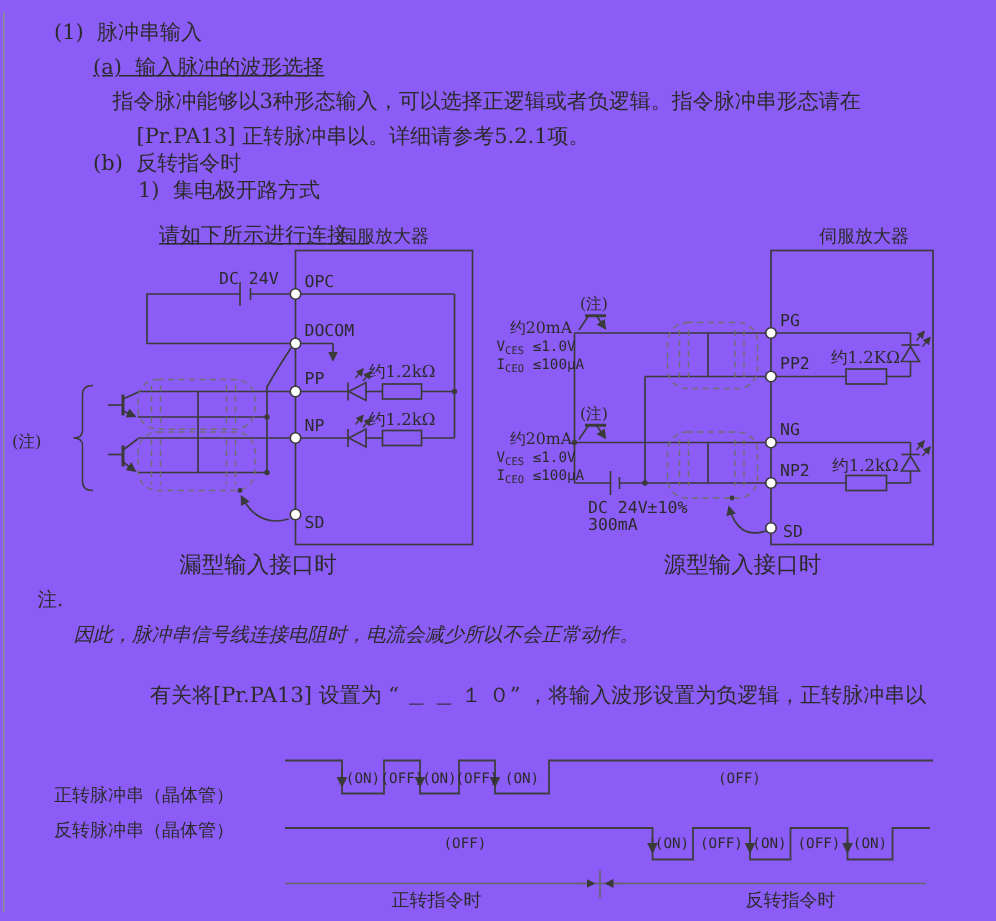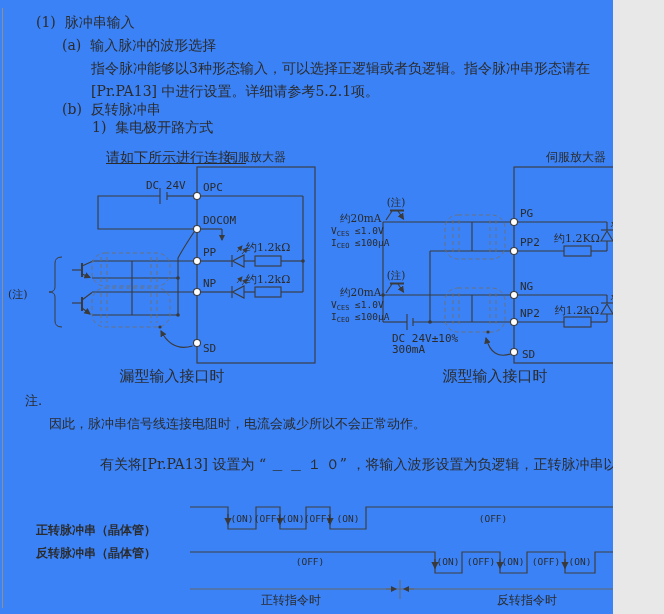--- a/index.html
+++ b/index.html
@@ -1,48 +1,48 @@
 <!DOCTYPE html>
 <html><head>
 <meta charset="utf-8">
 <style>
   html,body{margin:0;padding:0;background:#e8e8e8;}
-  #page{position:relative;width:613px;height:614px;background:#3b82f6;overflow:hidden;
+  #page{position:relative;width:664px;height:614px;background:#8b5cf6;overflow:hidden;
         font-family:"DejaVu Serif","Liberation Serif",serif;color:#2b2b2b;}
   .txt{position:absolute;white-space:pre;line-height:1.25;}
   .f14{font-size:14px;}
   .f13{font-size:13px;}
-  .f12{font-size:12px;font-weight:bold;}
+  .f12{font-size:12px;}
   #figure{position:absolute;left:0;top:0;}
   svg text{fill:#2b2b2b;}
   .cjk11{font-family:"DejaVu Serif","Liberation Serif",serif;font-size:11px;}
   .cjk10{font-family:"DejaVu Serif","Liberation Serif",serif;font-size:10.5px;}
   .cjk12{font-family:"DejaVu Serif","Liberation Serif",serif;font-size:12px;}
   .cjk15{font-family:"DejaVu Serif","Liberation Serif",serif;font-size:15px;}
   .mono11{font-family:"DejaVu Sans Mono","Liberation Mono",monospace;font-size:11px;}
   .mono10{font-family:"DejaVu Sans Mono","Liberation Mono",monospace;font-size:9.5px;}
   .mid{text-anchor:middle;}
   .edge{position:absolute;left:2px;top:8px;width:1px;height:600px;background:#8f8f8f;}
 </style>
 </head>
 <body>
 
 <div id="page">
   <div class="edge"></div>
 
   <div class="txt f14" style="left:36px;top:14px;">(1)  脉冲串输入</div>
-  <div class="txt f14" style="left:62px;top:37px;">(a)  输入脉冲的波形选择</div>
-  <div class="txt f14" style="left:91px;top:60px;">指令脉冲能够以3种形态输入，可以选择正逻辑或者负逻辑。指令脉冲串形态请在</div>
-  <div class="txt f14" style="left:91px;top:83px;">[Pr.PA13] 中进行设置。详细请参考5.2.1项。</div>
-  <div class="txt f14" style="left:62px;top:101px;">(b)  反转脉冲串</div>
+  <div class="txt f14" style="left:62px;top:37px;text-decoration:underline;">(a)  输入脉冲的波形选择</div>
+  <div class="txt f14" style="left:75px;top:60px;">指令脉冲能够以3种形态输入，可以选择正逻辑或者负逻辑。指令脉冲串形态请在</div>
+  <div class="txt f14" style="left:91px;top:83px;">[Pr.PA13] 正转脉冲串以。详细请参考5.2.1项。</div>
+  <div class="txt f14" style="left:62px;top:101px;">(b)  反转指令时</div>
   <div class="txt f14" style="left:92px;top:119px;">1)  集电极开路方式</div>
   <div class="txt f14" style="left:106px;top:149px;text-decoration:underline;">请如下所示进行连接。</div>
 
   <div class="txt f13" style="left:25px;top:393px;">注.</div>
-  <div class="txt f13" style="left:49px;top:416px;">因此，脉冲串信号线连接电阻时，电流会减少所以不会正常动作。</div>
+  <div class="txt f13" style="left:49px;top:416px;font-style:italic;">因此，脉冲串信号线连接电阻时，电流会减少所以不会正常动作。</div>
 
   <div class="txt f14" style="left:100px;top:456px;text-align:center;">有关将[Pr.PA13] 设置为 “ ＿ ＿ １ ０” ，将输入波形设置为负逻辑，正转脉冲串以</div>
 
   <div class="txt f12" style="left:36px;top:523px;">正转脉冲串（晶体管）</div>
   <div class="txt f12" style="left:36px;top:546px;">反转脉冲串（晶体管）</div>
 
   <svg id="figure" width="664" height="614" viewBox="0 0 664 614">
     <defs>
       <marker id="arr" markerWidth="7" markerHeight="7" refX="5" refY="3" orient="auto">
         <path d="M0,0 L6,3 L0,6 z" fill="#3a3a3a"></path>

